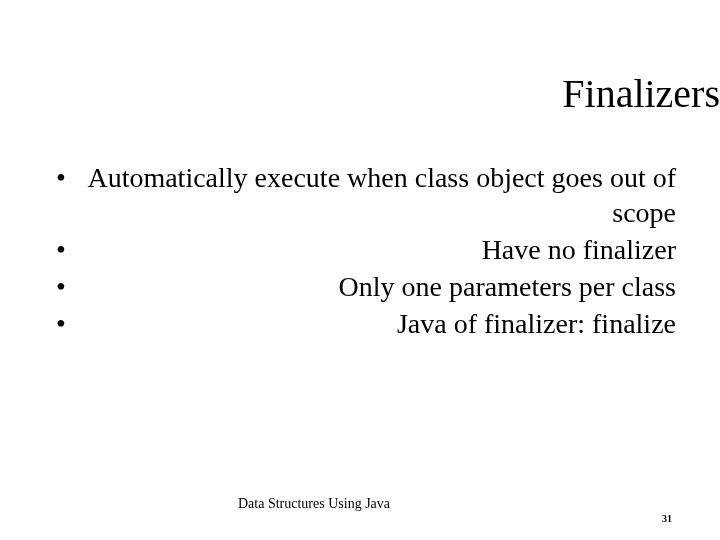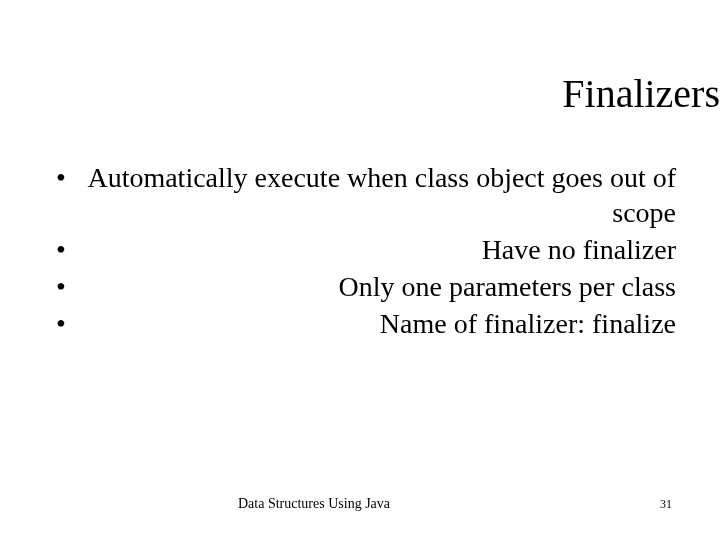--- a/index.html
+++ b/index.html
@@ -4,30 +4,30 @@
 <style>
   * { margin: 0; padding: 0; box-sizing: border-box; }
   html, body { width: 720px; height: 540px; background: #ffffff; font-family: "Times New Roman", Times, serif; color: #000000; overflow: hidden; }
   .slide { width: 720px; height: 540px; position: relative; }
   .title { position: absolute; top: 70px; left: 0; width: 720px; text-align: right; font-size: 40px; font-weight: normal; }
   .body { position: absolute; top: 160px; left: 56px; width: 620px; }
   .body ul { list-style: none; }
   .body li { font-size: 28px; line-height: 1.25; margin-bottom: 2px; padding-left: 28px; position: relative; text-align: right; }
   .body li::before { content: "•"; position: absolute; left: 0; top: 0; font-size: 28px; }
   .footer-center { position: absolute; bottom: 28px; left: 0; width: 628px; text-align: center; font-size: 14px; }
-  .footer-right { position: absolute; bottom: 28px; right: 48px; font-size: 12px; }
+  .footer-right { position: absolute; bottom: 16px; right: 48px; font-size: 10px; font-weight: bold; }
 </style>
 </head>
 <body>
 
 <div class="slide">
   <div class="title">Finalizers</div>
   <div class="body">
     <ul>
       <li>Automatically execute when class object goes out of scope</li>
       <li>Have no finalizer</li>
       <li>Only one parameters per class</li>
-      <li>Name of finalizer: finalize</li>
+      <li>Java of finalizer: finalize</li>
     </ul>
   </div>
   <div class="footer-center">Data Structures Using Java</div>
   <div class="footer-right">31</div>
 </div>
 
 </body></html>

